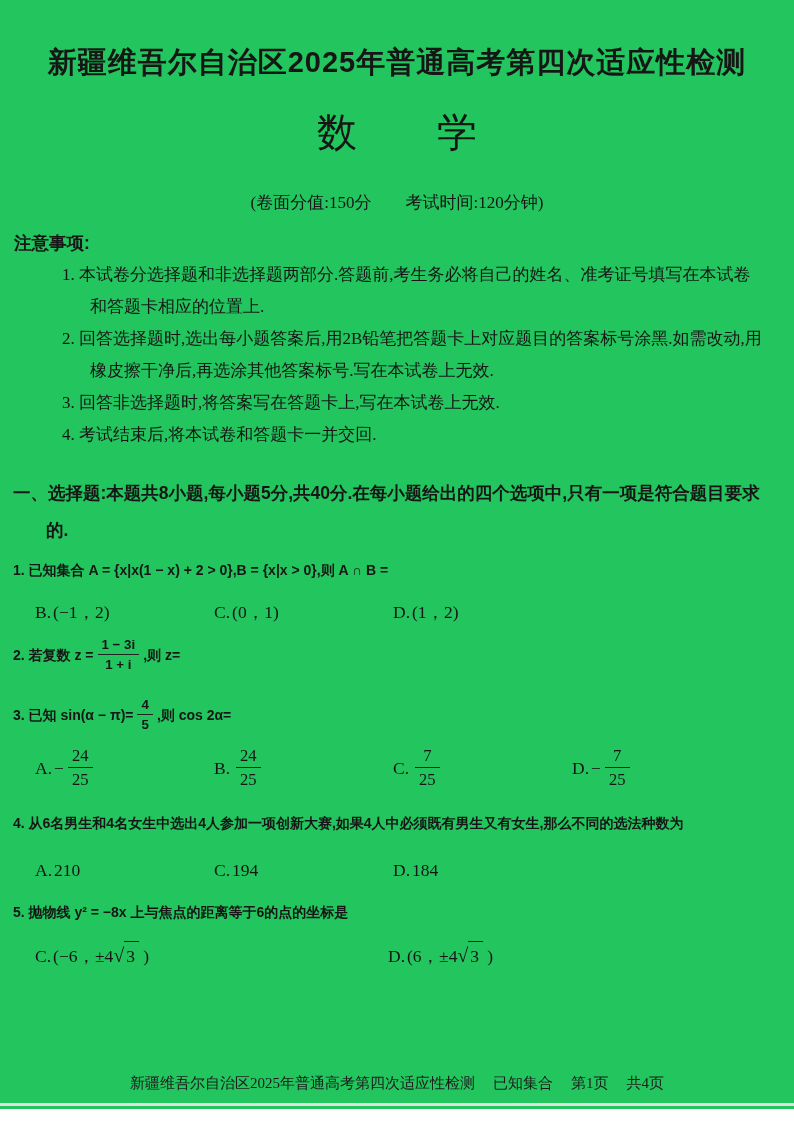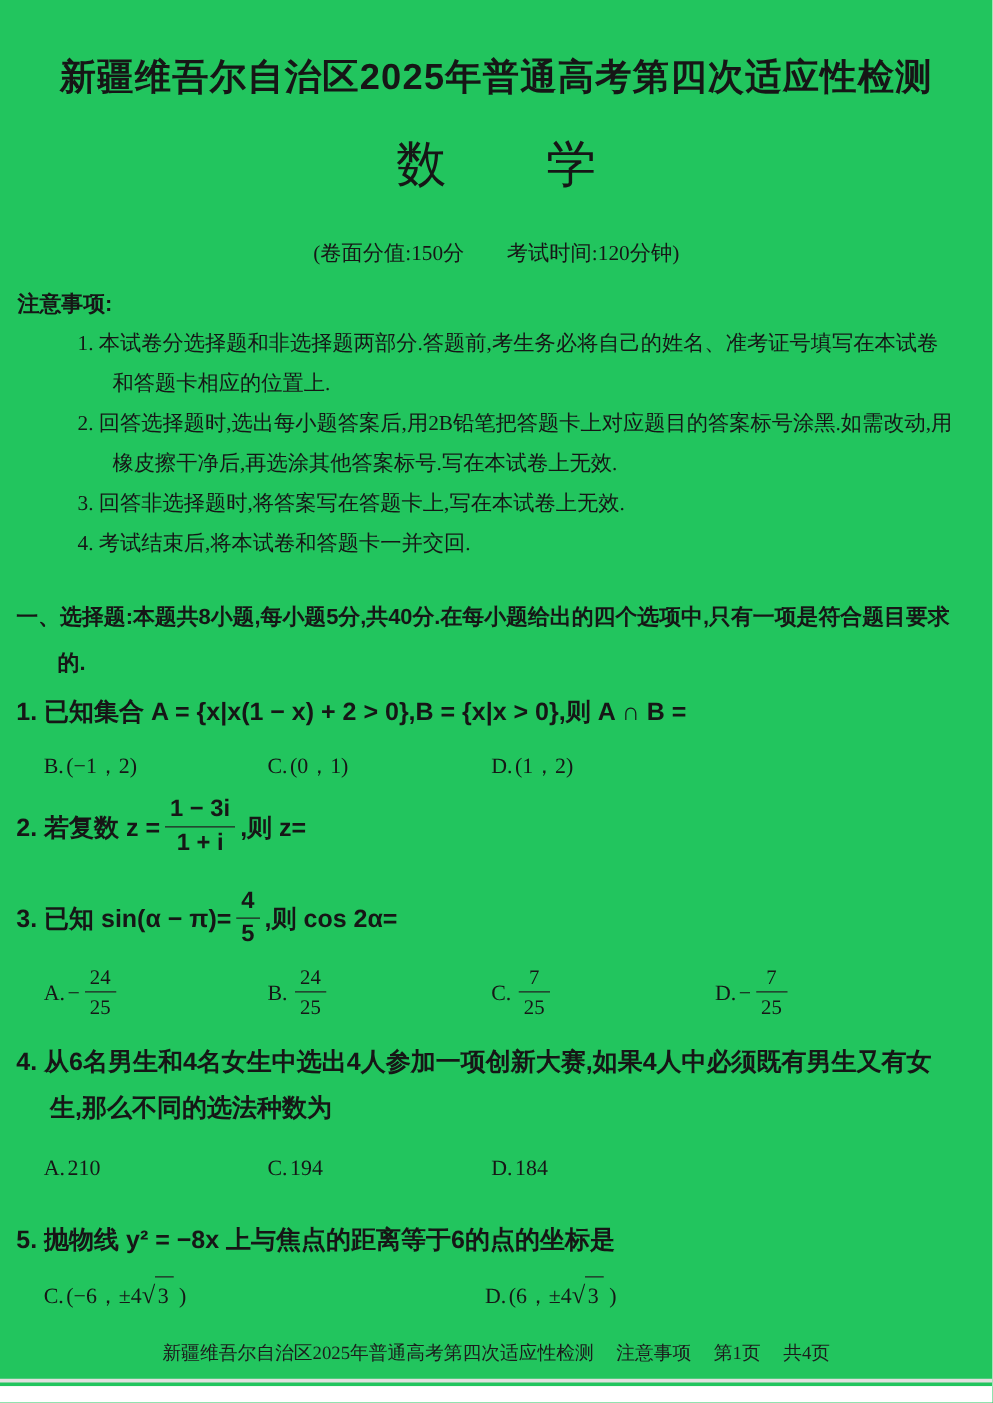--- a/index.html
+++ b/index.html
@@ -56,28 +56,28 @@
     font-weight:700;
     font-size:17.5px;
     line-height:37px;
     padding-left:33px;
     text-indent:-33px;
   }
   .questions{padding:0 28px 0 13px;font-size:17.5px;}
   .q-stem{
     font-family:"Liberation Sans",sans-serif;
     font-weight:600;
-    font-size:20px;
+    font-size:14px;
     line-height:27px;
   }
   .q1-stem{margin-top:8px;}
   .q2-line{margin-top:12px;}
   .q3-line{margin-top:20px;}
   .q4-stem{margin-top:12px;line-height:37px;padding-left:27px;text-indent:-27px;}
-  .q5-stem{margin-top:32px;}
+  .q5-stem{margin-top:16px;}
   .opts{display:flex;padding-left:22px;margin-top:15px;line-height:26px;}
   .opts .opt{flex:0 0 auto;width:179px;white-space:nowrap;}
   .opts .opt:last-child{width:auto;}
   .opts2 .opt{width:353px;}
   .opt-label{margin-right:2px;}
   .frac{
     display:inline-block;
     vertical-align:middle;
     text-align:center;
     font-size:0.95em;
@@ -156,18 +156,18 @@
 
     <div class="q-stem q5-stem">5. 抛物线 y² = −8x 上与焦点的距离等于6的点的坐标是</div>
     <div class="opts opts2">
       <div class="opt"><span class="opt-label">C.</span><span>(−6，±4</span><span class="sqrt-sym">√</span><span class="radicand">3</span><span> )</span></div>
       <div class="opt"><span class="opt-label">D.</span><span>(6，±4</span><span class="sqrt-sym">√</span><span class="radicand">3</span><span> )</span></div>
     </div>
 
   </div>
 
   <div class="footer">
-    <span>新疆维吾尔自治区2025年普通高考第四次适应性检测</span><span>注意事项</span><span>第1页</span><span>共4页</span>
+    <span>新疆维吾尔自治区2025年普通高考第四次适应性检测</span><span>已知集合</span><span>第1页</span><span>共4页</span>
   </div>
 
   <div class="scan-edge"></div>
 
 </div>
 
 </body></html>

